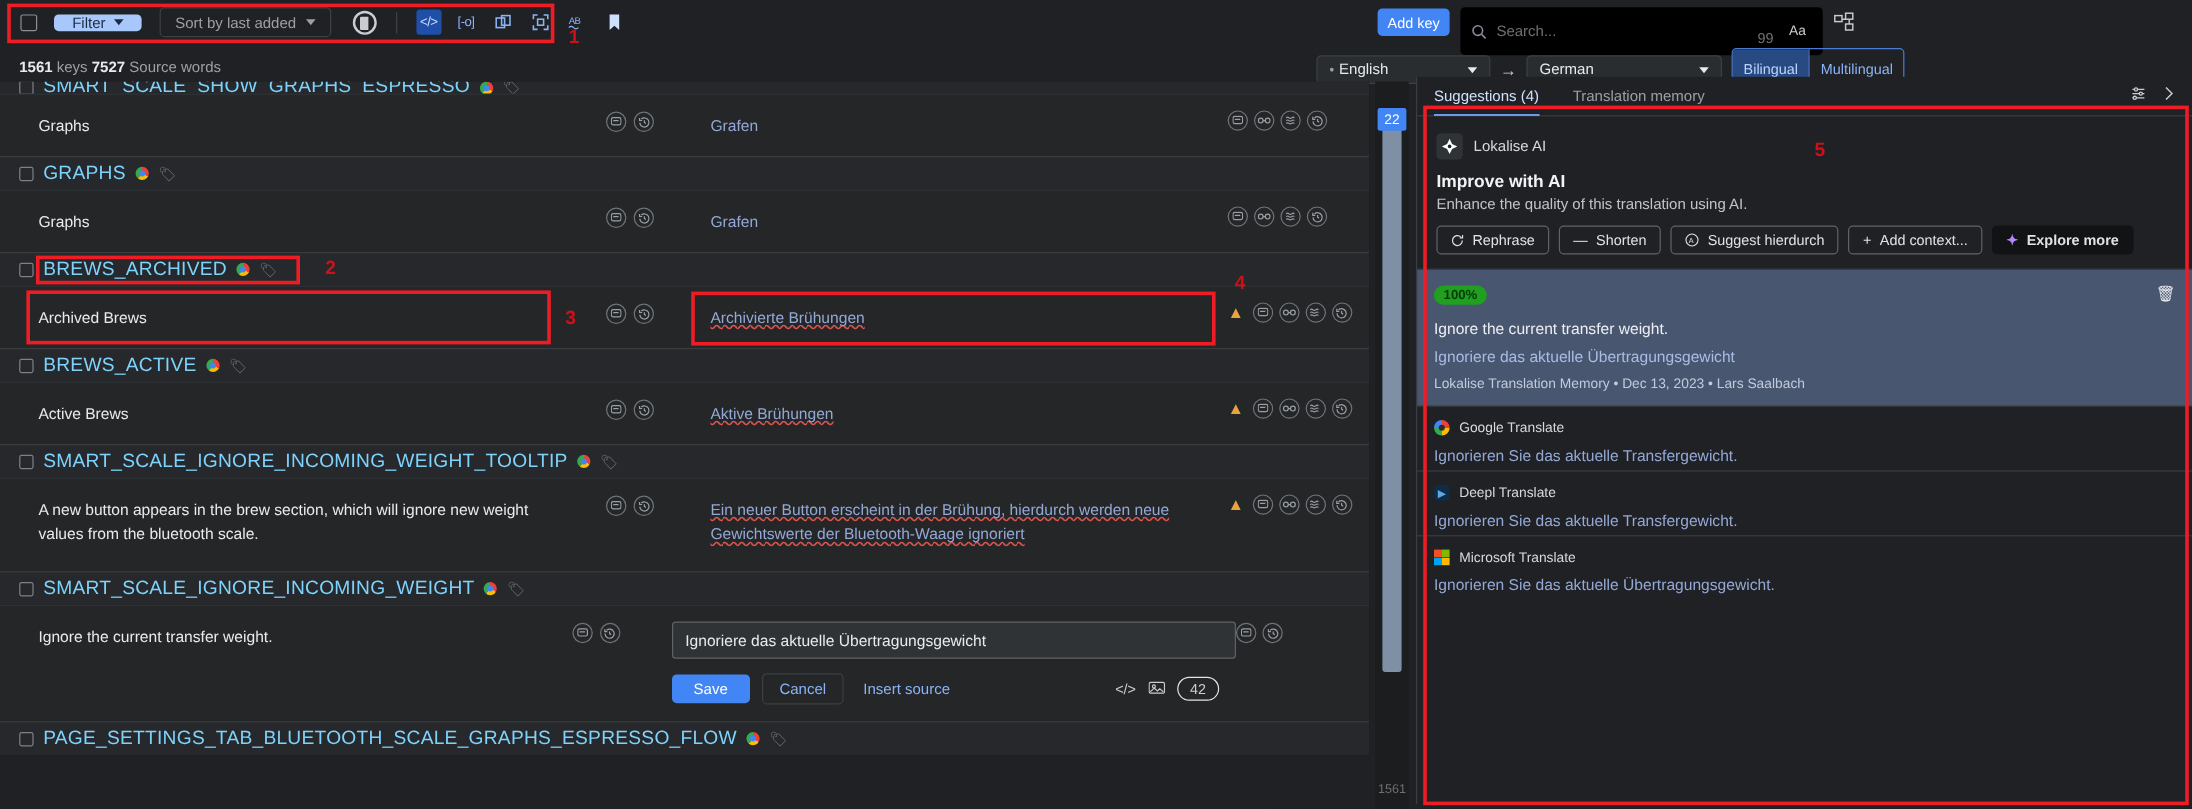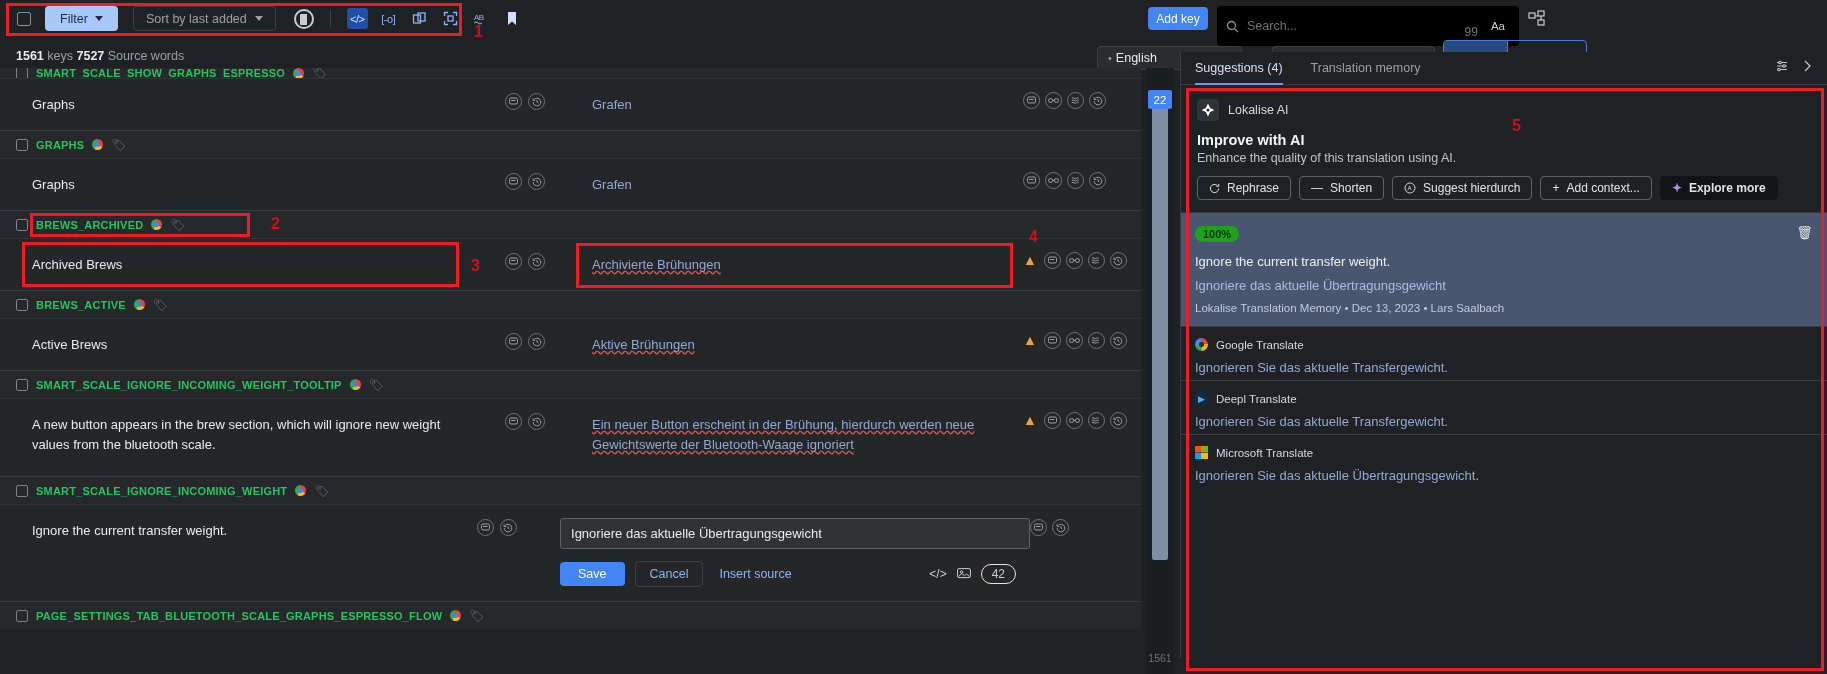--- a/index.html
+++ b/index.html
@@ -15,21 +15,21 @@
   
   .toolbar {
     position: absolute; left: 0; top: 0; width: 1827px; height: 37px;
     background: #202124; display: flex; align-items: center;
   }
   .tb-check {
     width: 14px; height: 14px; border: 1.5px solid #8a8f98; border-radius: 2px;
     margin-left: 17px; flex: none;
   }
   .btn-filter {
-    margin-left: 14px; height: 25px; min-width: 73px; border-radius: 4px;
+    margin-left: 14px; height: 14px; min-width: 73px; border-radius: 4px;
     background: #a8c7fa; color: #1b2b45; font-size: 12.5px;
     display: flex; align-items: center; justify-content: center; gap: 7px;
     padding: 0 11px; flex: none;
   }
   .btn-sort {
     margin-left: 15px; height: 25px; border-radius: 4px;
     border: 1px solid #3c4043; color: #9aa0a6; font-size: 12.5px;
     display: flex; align-items: center; gap: 8px; padding: 0 12px; flex: none;
   }
   .caret { width: 0; height: 0; border-left: 4px solid transparent;
@@ -98,21 +98,21 @@
   .list {
     position: absolute; left: 0; top: 68px; width: 1141px; height: 606px;
     background: #202124; overflow: hidden;
   }
   .row-key {
     display: flex; align-items: center; gap: 8px;
     height: 28px; padding-left: 16px;
     border-top: 1px solid #3a3d40; background: #26282b;
   }
   .row-key .cb { width: 12px; height: 12px; border: 1.5px solid #7d8288; border-radius: 2px; flex:none;}
-  .keyname { color: #22c55e; font-size: 11px; letter-spacing: .2px; font-weight: bold; }
+  .keyname { color: #7dd3fc; font-size: 16px; letter-spacing: .2px; }
   .chrome-ic { width: 11px; height: 11px; border-radius: 50%;
     background: conic-gradient(#ea4335 0 33%, #fbbc05 33% 60%, #34a853 60% 100%);
     position: relative; flex: none; }
   .chrome-ic::after { content:""; position:absolute; left:3px; top:3px; width:5px; height:5px;
     border-radius:50%; background:#4285f4; }
   .tag-ic { color: #6b7075; font-size: 12px; }
 
   .row-val {
     display: flex; border-top: 1px solid #303336; background: #252628;
     min-height: 52px;
@@ -151,21 +151,21 @@
   .rail { position: absolute; left: 1146px; top: 68px; width: 28px; height: 606px; background: #1c1d1f; }
   .rail-thumb { position: absolute; left: 6px; top: 22px; width: 16px; height: 470px;
                 background: #7f8fa6; border-radius: 2px; }
   .rail-badge { position: absolute; left: 2px; top: 22px; width: 24px; height: 19px;
                 background: #4285f4; color: #fff; font-size: 11.5px; border-radius: 2px;
                 display: flex; align-items: center; justify-content: center; }
   .rail-bottom { position: absolute; left: 2px; bottom: 10px; width: 24px;
                  color: #6b7075; font-size: 10.5px; text-align: center; }
 
   
-  .panel { position: absolute; left: 1180px; top: 52px; width: 647px; height: 606px;
+  .panel { position: absolute; left: 1180px; top: 64px; width: 647px; height: 606px;
            background: #202124; border-left: 1px solid #3a3d40; }
   .panel-tabs { display: flex; align-items: center; height: 33px;
                 border-bottom: 1px solid #3a3d40; padding-left: 14px; gap: 28px; position: relative; }
   .ptab { font-size: 12.5px; color: #9aa0a6; height: 33px; display: flex; align-items: center; }
   .ptab.sel { color: #cfe0fd; box-shadow: inset 0 -2px 0 #6b9aec; }
   .panel-tools { margin-left: auto; display: flex; gap: 12px; padding-right: 14px; color: #c9ccd1; }
 
   .ai-card { padding: 14px 16px 12px 16px; }
   .ai-head { display: flex; align-items: center; gap: 9px; }
   .ai-logo { width: 22px; height: 22px; border-radius: 4px; background: #2f3336;

